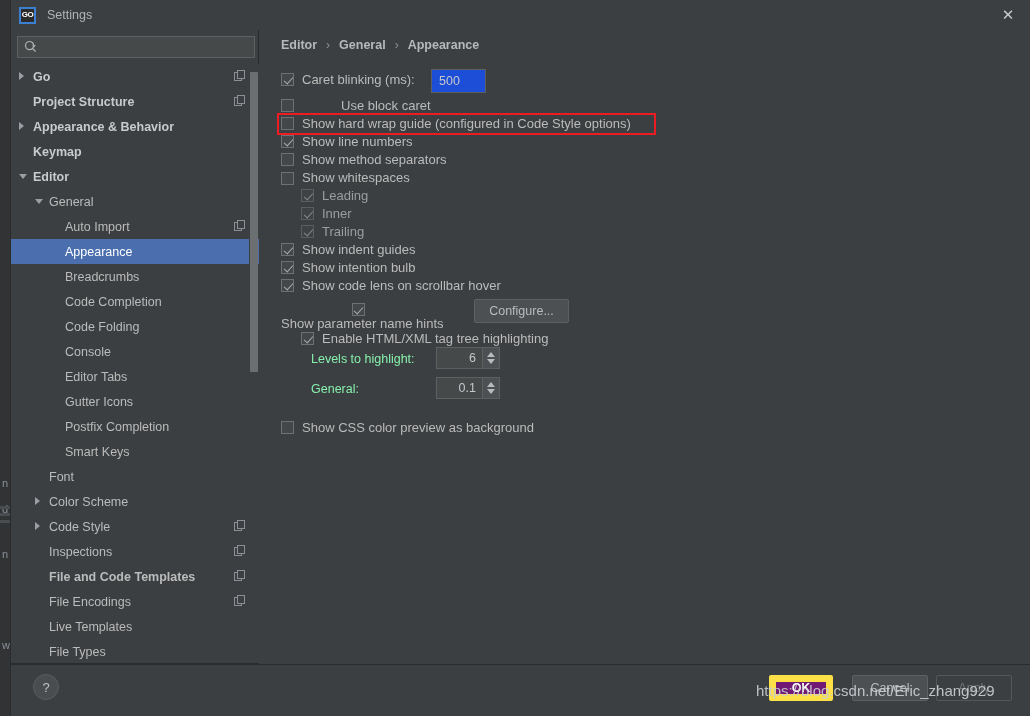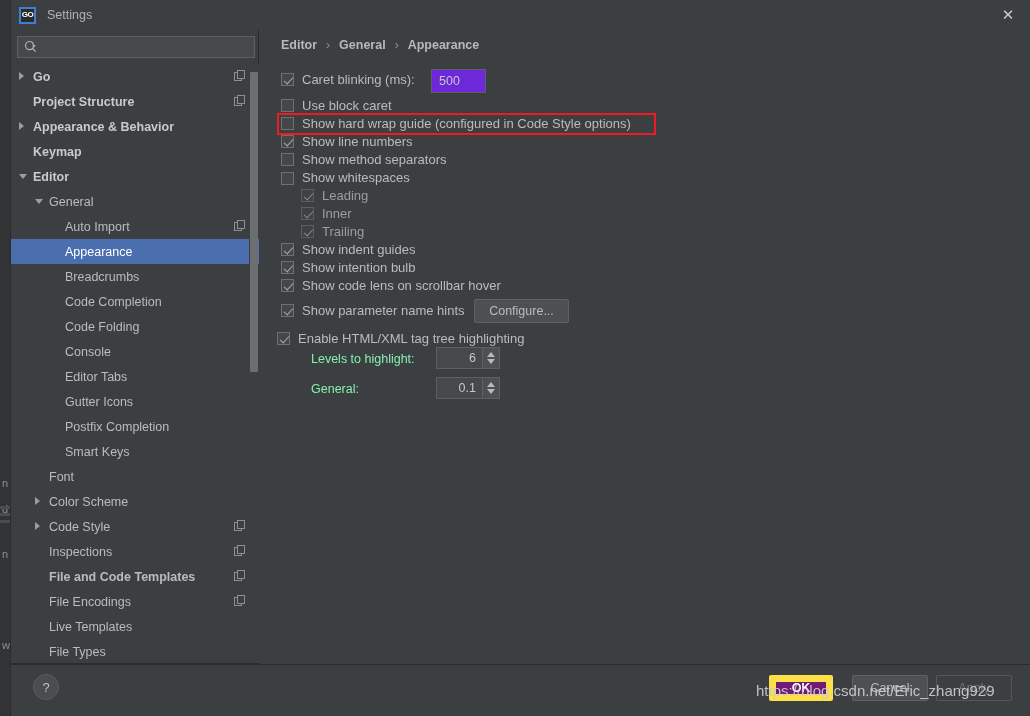--- a/index.html
+++ b/index.html
@@ -163,21 +163,21 @@
     width: 4px; height: 8px;
     border: solid #a9acb0;
     border-width: 0 1.6px 1.6px 0;
     transform: rotate(42deg);
   }
   .cb.dim { border-color: #5b5e61; background: #3f4244; }
   .cb.dim.checked::after { border-color: #868a8d; }
   .lbl-dim { color: #9b9ea1; }
 
   .txtfield {
-    background: #6d28d9; border: 1px solid #5e6060;
+    background: #1d4ed8; border: 1px solid #5e6060;
     color: #c5c8cb; font-size: 12.5px;
     height: 24px; padding: 0 7px;
     font-family: "Liberation Sans", sans-serif;
     display: flex; align-items: center;
   }
   .btn {
     background: #4c5052; border: 1px solid #5e6163;
     color: #bbbbbb; font-size: 12.5px;
     height: 24px; padding: 0 14px; border-radius: 2px;
     display: inline-flex; align-items: center; justify-content: center;
@@ -412,21 +412,21 @@
         <span class="crumb-sep">›</span>
         <span>Appearance</span>
       </div>
 
       <div class="row" style="left:22px; top:42px;">
         <span class="cb checked"></span>
         <span>Caret blinking (ms):</span>
       </div>
       <div class="txtfield" style="position:absolute; left:172px; top:39px; width:55px;">500</div>
 
-      <div class="row" style="left:22px; top:68px;">
+      <div class="row" style="left:22px; top:68px;gap:39px;">
         <span class="cb"></span>
         <span>Use block caret</span>
       </div>
 
       <div class="row" style="left:22px; top:86px;">
         <span class="cb"></span>
         <span>Show hard wrap guide (configured in Code Style options)</span>
       </div>
       <div class="redbox"></div>
 
@@ -464,27 +464,27 @@
       </div>
       <div class="row" style="left:22px; top:230px;">
         <span class="cb checked"></span>
         <span>Show intention bulb</span>
       </div>
       <div class="row" style="left:22px; top:248px;">
         <span class="cb checked"></span>
         <span>Show code lens on scrollbar hover</span>
       </div>
 
-      <div class="row" style="left:22px; top:273px;">
+      <div class="row" style="left:22px; top:273px;flex-direction:column;">
         <span class="cb checked"></span>
         <span>Show parameter name hints</span>
       </div>
       <div class="btn" style="position:absolute; left:215px; top:269px; width:95px;">Configure...</div>
 
-      <div class="row" style="left:10px; top:301px;padding-left:8px;">
+      <div class="row" style="left:34px; top:301px;padding-left:8px;">
         <span class="cb checked"></span>
         <span>Enable HTML/XML tag tree highlighting</span>
       </div>
 
       <div class="field-label" style="position:absolute; left:52px; top:322px;">Levels to highlight:</div>
       <div class="spinner" style="position:absolute; left:177px; top:317px;">
         <div class="val">6</div>
         <div class="arrows">
           <div class="sp-up"></div>
           <div class="sp-dn"></div>
@@ -493,20 +493,24 @@
 
       <div class="field-label" style="position:absolute; left:52px; top:352px;">General:</div>
       <div class="spinner" style="position:absolute; left:177px; top:347px;">
         <div class="val">0.1</div>
         <div class="arrows">
           <div class="sp-up"></div>
           <div class="sp-dn"></div>
         </div>
       </div>
 
+      <div class="row" style="left:22px; top:390px;">
+        <span class="cb"></span>
+        <span>Show CSS color preview as background</span>
+      </div>
 
     </div>
 
     <div class="footer">
       <div class="help-btn">?</div>
       <div class="fbtn ok">OK</div>
       <div class="fbtn cancel">Cancel</div>
       <div class="fbtn apply">Apply</div>
     </div>
   </div>

